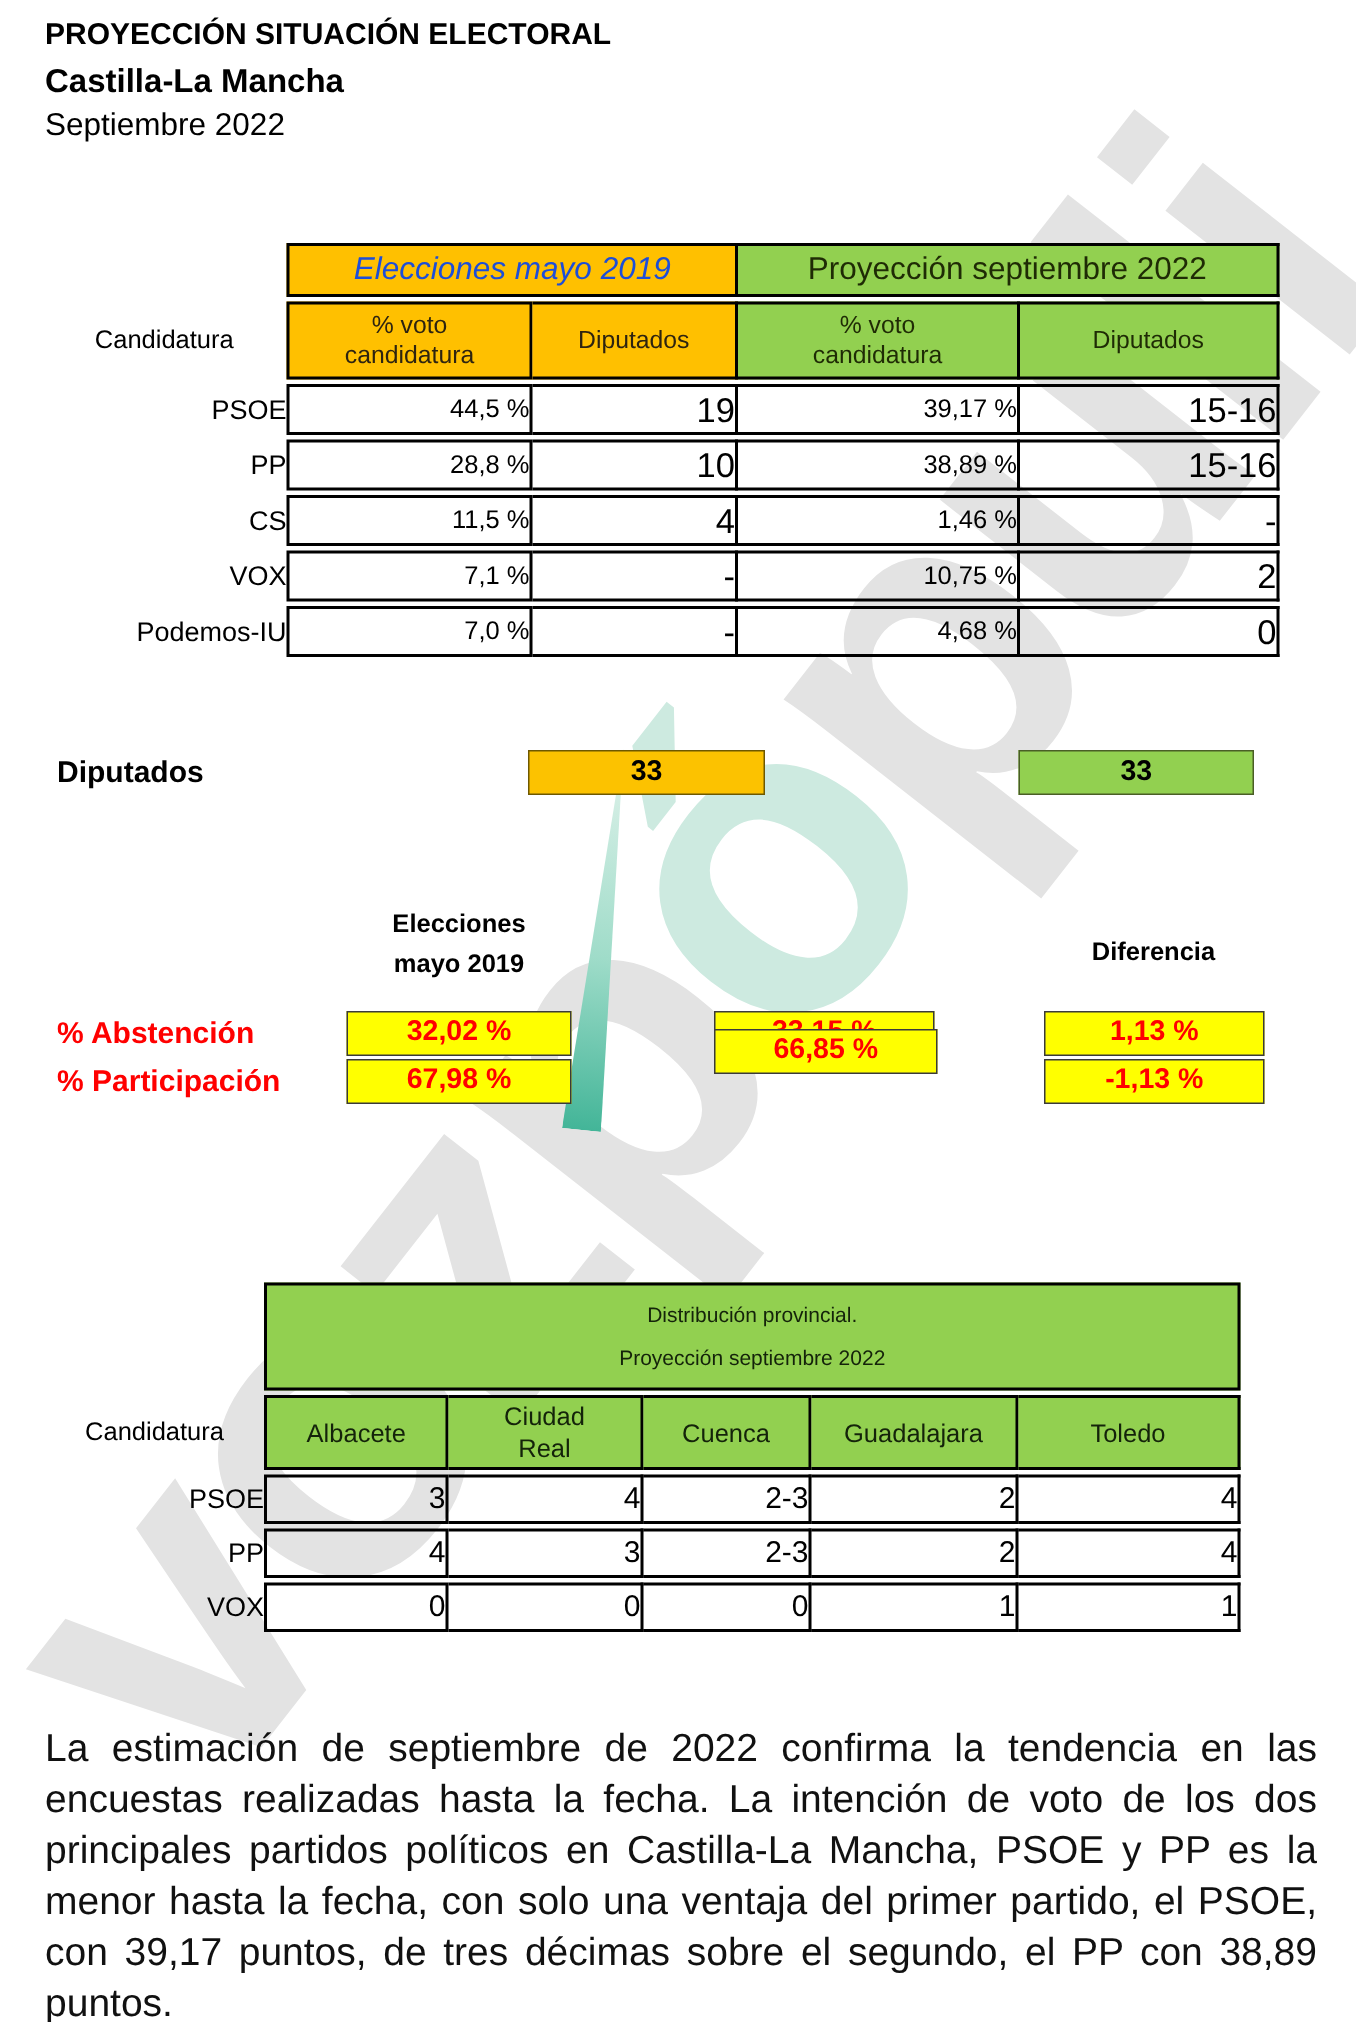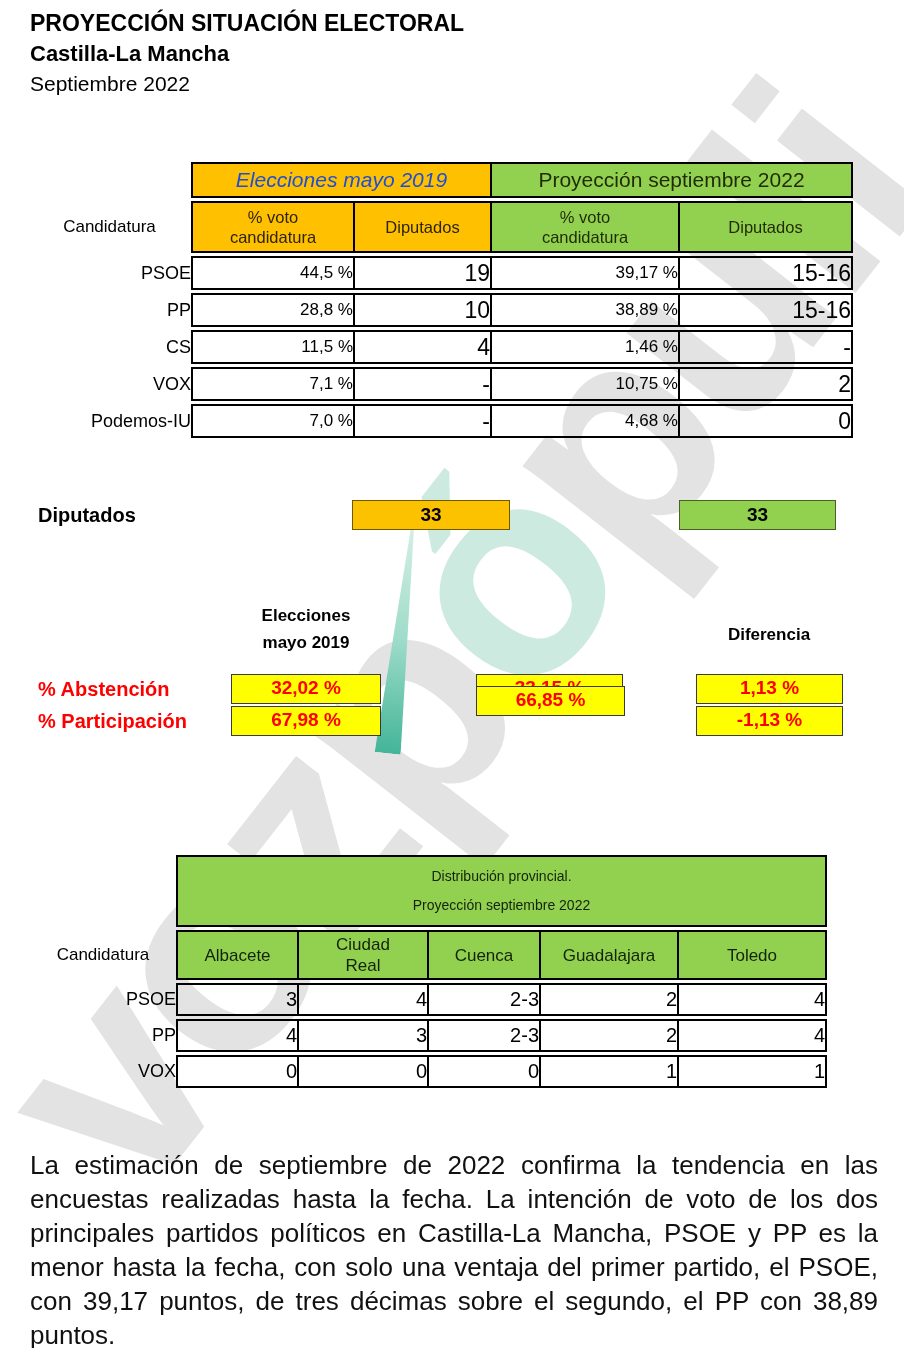--- a/index.html
+++ b/index.html
@@ -22,21 +22,21 @@
   .watermark .accent { color:#cdeae0; }
   .wedge {
     position:absolute; left:388px; top:498px; width:26px; height:256px;
     background:linear-gradient(to bottom,#e2f3ec 0%,#9fdcc9 55%,#43b598 100%);
     clip-path:polygon(55% 0, 100% 100%, 0 100%);
     transform:rotate(6deg); z-index:0; pointer-events:none;
   }
 
   
   .title-block { left:30px; top:8px; }
-  .title-1 { font-size:23px; font-weight:bold; line-height:31px; }
+  .title-1 { font-size:20px; font-weight:bold; line-height:31px; }
   .title-2 { font-size:22px; font-weight:bold; line-height:30px; }
   .title-3 { font-size:21px; line-height:30px; }
 
   
   table.grid { border-collapse:separate; border-spacing:0 3px; table-layout:fixed; }
   table.grid td, table.grid th { padding:0; font-weight:normal; box-sizing:border-box; }
   .b  { border:2px solid #000; border-left:none; background:transparent; }
   .bl { border-left:2px solid #000; }
   .lbl { border:none; background:transparent; text-align:right; padding-left:10px; font-size:18px; vertical-align:middle; }
 

